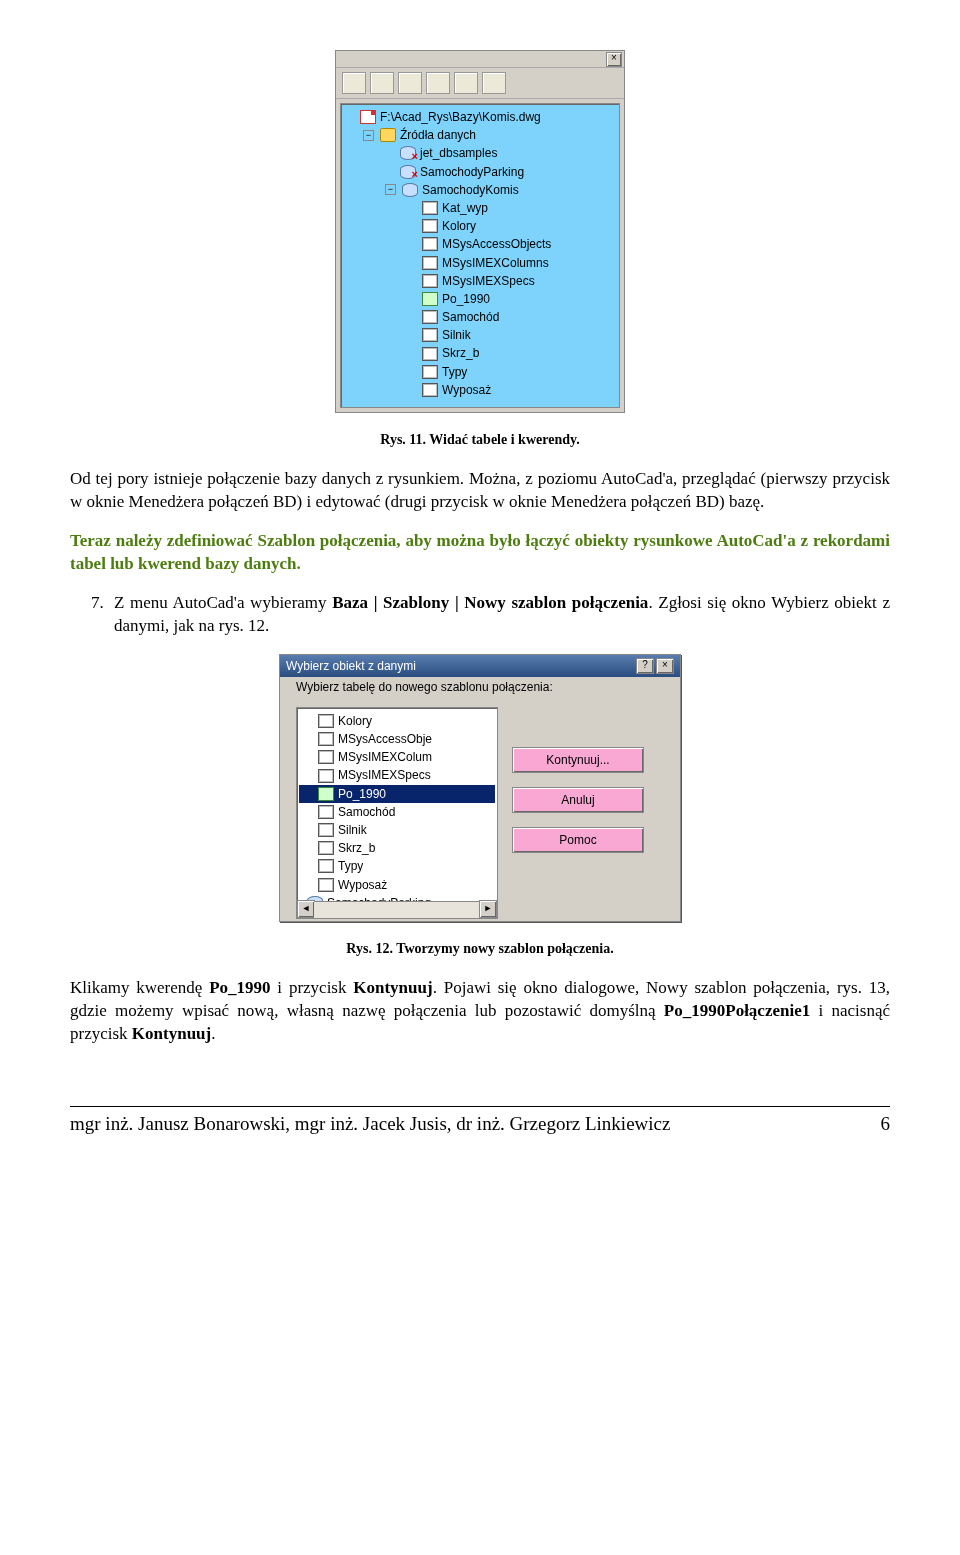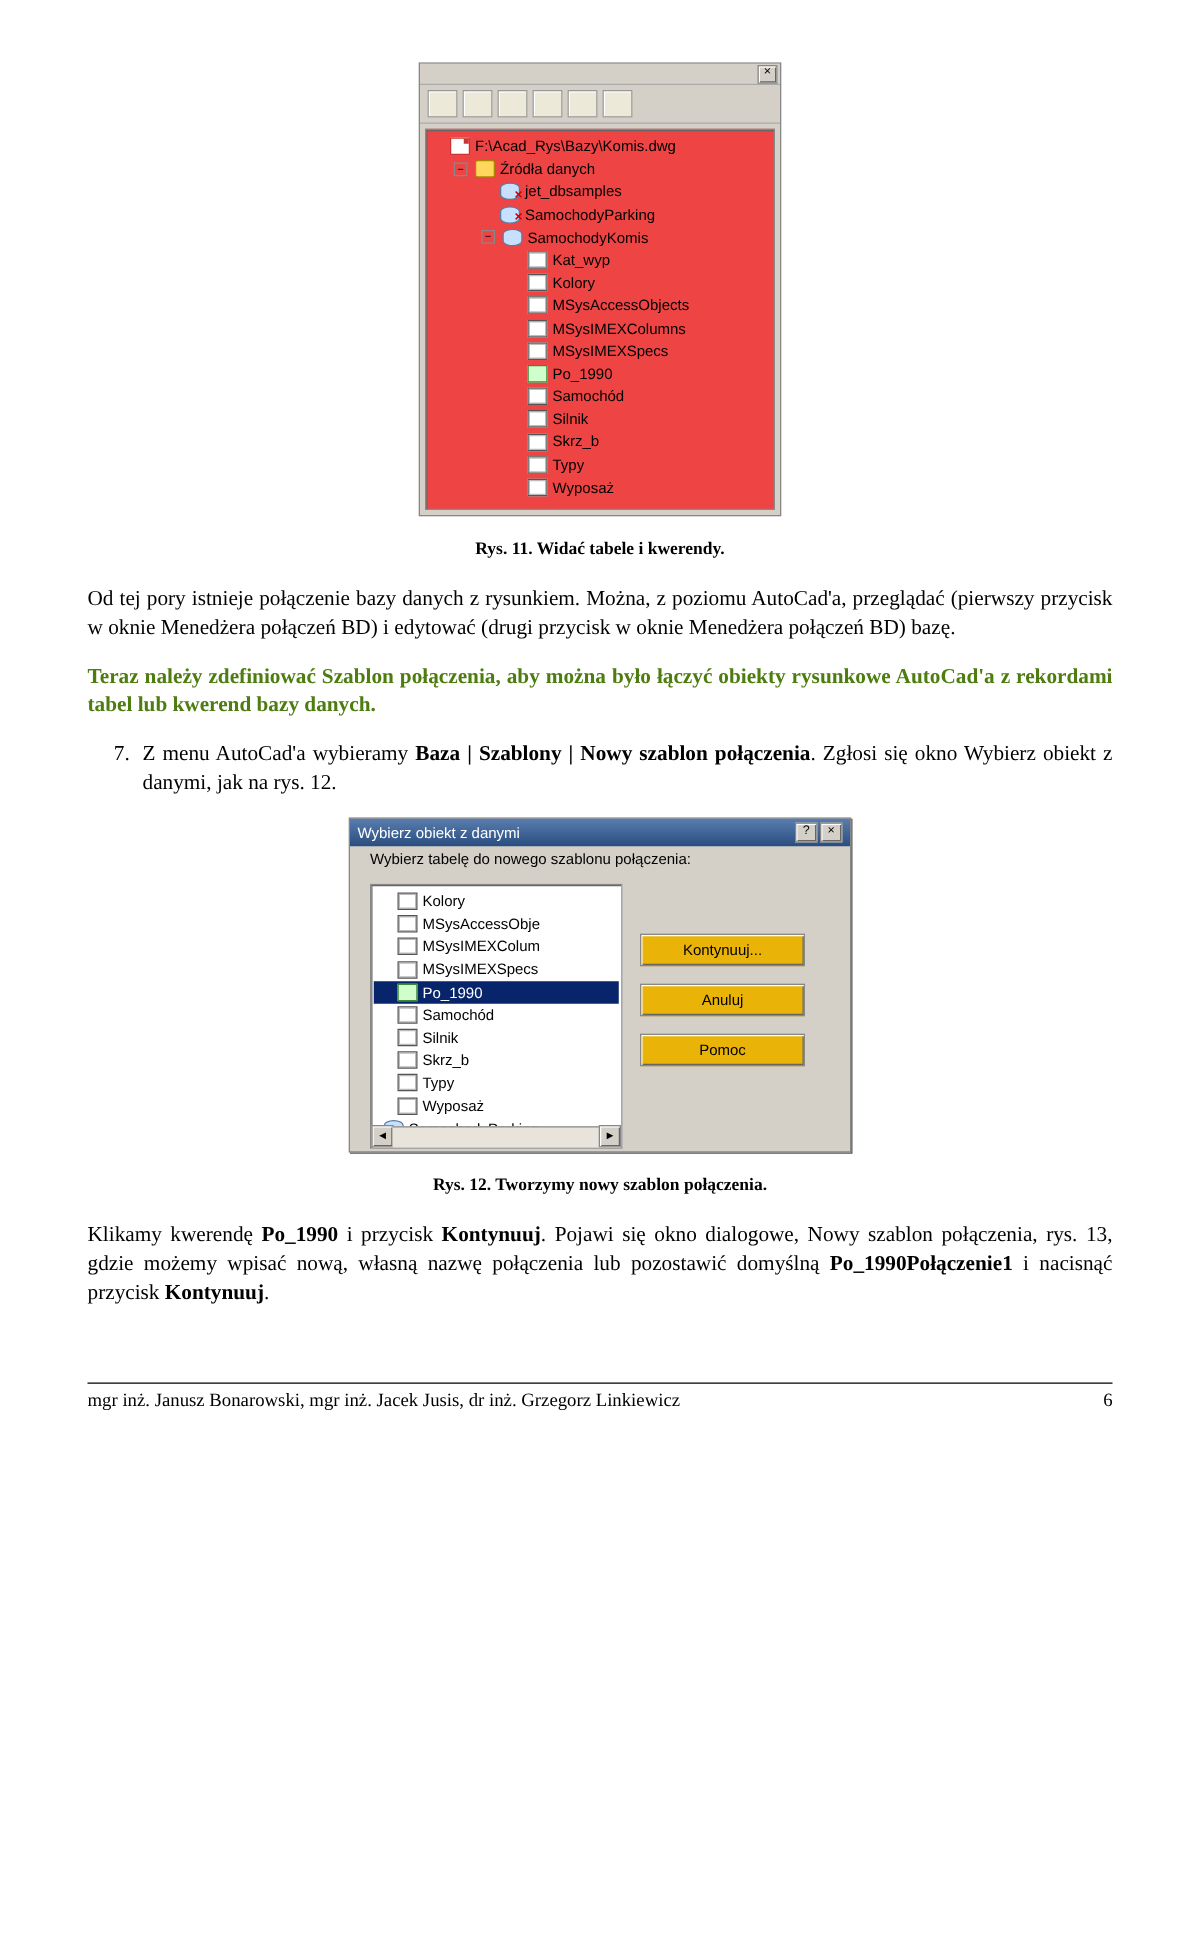--- a/index.html
+++ b/index.html
@@ -44,21 +44,21 @@
     padding: 4px 6px;
     border-bottom: 1px solid #aaa;
   }
   .tb-btn {
     width: 22px; height: 20px;
     border: 1px solid #999;
     background: #ece9d8;
     box-shadow: inset 1px 1px #fff;
   }
   .tree {
-    background: #ef4444;
+    background: #7dd3fc;
     border: 1px solid #888;
     margin: 4px;
     padding: 4px 4px 8px 4px;
     width: 270px;
     box-shadow: inset 1px 1px #666;
   }
   .tree-item {
     display: flex;
     align-items: center;
     gap: 4px;
@@ -151,28 +151,28 @@
     box-shadow: inset 1px 1px #fff, inset -1px -1px #666;
     font-size:9px; text-align:center; line-height:14px;
   }
   .list-scroll-left{left:0;}
   .list-scroll-right{right:0;}
   .list-scroll-track{position:absolute;bottom:0;left:17px;right:17px;height:16px;background:#e8e4dc;border-top:1px solid #888;}
   .btn-col { display:flex; flex-direction:column; gap:14px; margin-top:40px; }
   .win-btn {
     width: 130px;
     padding: 4px 0;
-    background:#eab308;
+    background:#f9a8d4;
     border:1px solid #888;
     box-shadow: inset 1px 1px #fff, inset -1px -1px #666;
     text-align:center;
     cursor: default;
   }
   .footer-rule { border:none; border-top:1px solid #000; margin: 60px 0 4px 0; }
-  .footer { display:flex; justify-content:space-between; font-size:15px; }
+  .footer { display:flex; justify-content:space-between; font-size:19px; }
 </style>
 </head>
 <body>
 
 <div class="figure">
   <div class="panel">
     <div class="panel-titlebar">
       <div class="close-x">×</div>
     </div>
     <div class="toolbar">

